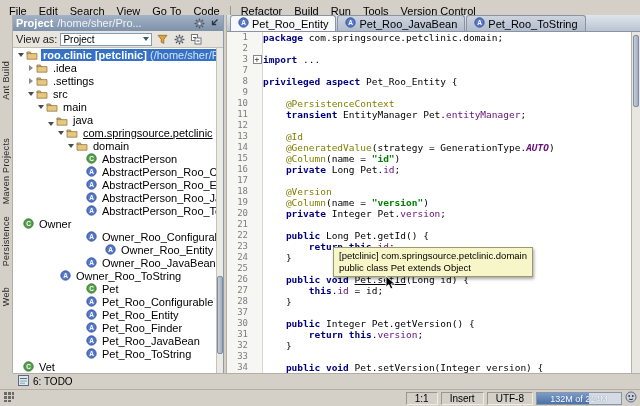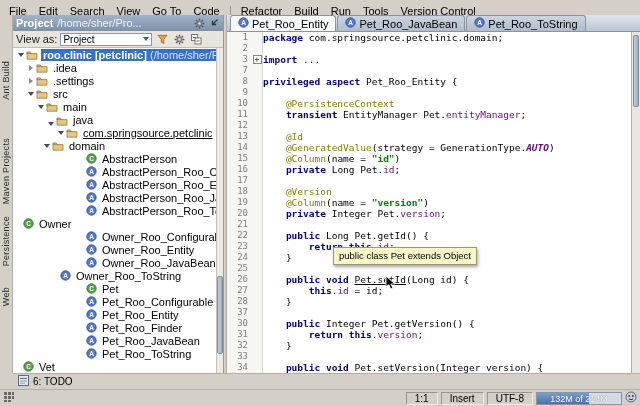--- a/index.html
+++ b/index.html
@@ -250,21 +250,21 @@
             <span class="arr-open"></span>
           </span>
           <span class="tw-icon">
             <svg width="12" height="10" viewBox="0 0 12 10">
               <path d="M1 2.2h3.4l1 1.4H11v5.6H1z" fill="#e6c77d" stroke="#8a6d3b" stroke-width="0.7"></path>
               <path d="M1 2.2h3.4l1 1.4H1z" fill="#f2dca3" stroke="#8a6d3b" stroke-width="0.7"></path>
             </svg>
           </span>
           <span class="tw-label">com.springsource.petclinic</span>
         </div>
-        <div class="tree-row" style="padding-left: 29px; text-align: right;">
+        <div class="tree-row" style="padding-left: 53px; text-align: right;">
           <span class="tw-arrow">
             <span class="arr-open"></span>
           </span>
           <span class="tw-icon">
             <svg width="12" height="10" viewBox="0 0 12 10">
               <path d="M1 2.2h3.4l1 1.4H11v5.6H1z" fill="#e6c77d" stroke="#8a6d3b" stroke-width="0.7"></path>
               <path d="M1 2.2h3.4l1 1.4H1z" fill="#f2dca3" stroke="#8a6d3b" stroke-width="0.7"></path>
             </svg>
           </span>
           <span class="tw-label">domain</span>
@@ -332,21 +332,21 @@
         <div class="tree-row" style="padding-left: 63px;">
           <span class="tw-arrow"></span>
           <span class="tw-icon">
             <svg width="11" height="11" viewBox="0 0 11 11">
               <circle cx="5.5" cy="5.5" r="4.7" fill="#5577cc" stroke="#2c4a8a" stroke-width="0.8"></circle>
               <text x="5.5" y="8" text-anchor="middle" font-size="6.5" font-family="Liberation Sans" font-weight="bold" fill="#fff">A</text>
             </svg>
           </span>
           <span class="tw-label">Owner_Roo_Configurable</span>
         </div>
-        <div class="tree-row" style="padding-left: 63px;">
+        <div class="tree-row" style="padding-left: 82px;">
           <span class="tw-arrow"></span>
           <span class="tw-icon">
             <svg width="11" height="11" viewBox="0 0 11 11">
               <circle cx="5.5" cy="5.5" r="4.7" fill="#5577cc" stroke="#2c4a8a" stroke-width="0.8"></circle>
               <text x="5.5" y="8" text-anchor="middle" font-size="6.5" font-family="Liberation Sans" font-weight="bold" fill="#fff">A</text>
             </svg>
           </span>
           <span class="tw-label">Owner_Roo_Entity</span>
         </div>
         <div class="tree-row" style="padding-left: 63px;">
@@ -500,20 +500,21 @@
           <div class="code-row"><span class="ln">27</span><span class="fold"></span><span class="ct"><span class="c-p">        </span><span class="c-k">this</span><span class="c-p">.</span><span class="c-f">id</span><span class="c-p"> = id;</span></span></div>
           <div class="code-row"><span class="ln">28</span><span class="fold"></span><span class="ct"><span class="c-p">    }</span></span></div>
           <div class="code-row"><span class="ln">37</span><span class="fold"></span><span class="ct"></span></div>
           <div class="code-row"><span class="ln">30</span><span class="fold"></span><span class="ct"><span class="c-p">    </span><span class="c-k">public </span><span class="c-p">Integer Pet.getVersion() {</span></span></div>
           <div class="code-row"><span class="ln">31</span><span class="fold"></span><span class="ct"><span class="c-p">        </span><span class="c-k">return this</span><span class="c-p">.</span><span class="c-f">version</span><span class="c-p">;</span></span></div>
           <div class="code-row"><span class="ln">32</span><span class="fold"></span><span class="ct"><span class="c-p">    }</span></span></div>
           <div class="code-row"><span class="ln">33</span><span class="fold"></span><span class="ct"></span></div>
           <div class="code-row"><span class="ln">34</span><span class="fold"></span><span class="ct"><span class="c-p">    </span><span class="c-k">public void </span><span class="c-p">Pet.setVersion(Integer version) {</span></span></div>
         </div>
       <div class="tooltip">
+        <div>[petclinic] com.springsource.petclinic.domain</div>
         <div>public class Pet extends Object</div>
       </div>
       <div class="cursor-arrow">
         <svg width="11" height="15" viewBox="0 0 11 15">
             <path d="M1 1 L1 12 L3.8 9.6 L5.7 14 L7.8 13 L6 9 L10 9 Z" fill="#000" stroke="#fff" stroke-width="0.9"></path>
           </svg>
       </div>
       <div class="ed-scroll">
         <div class="ed-thumb"></div>
       </div>

